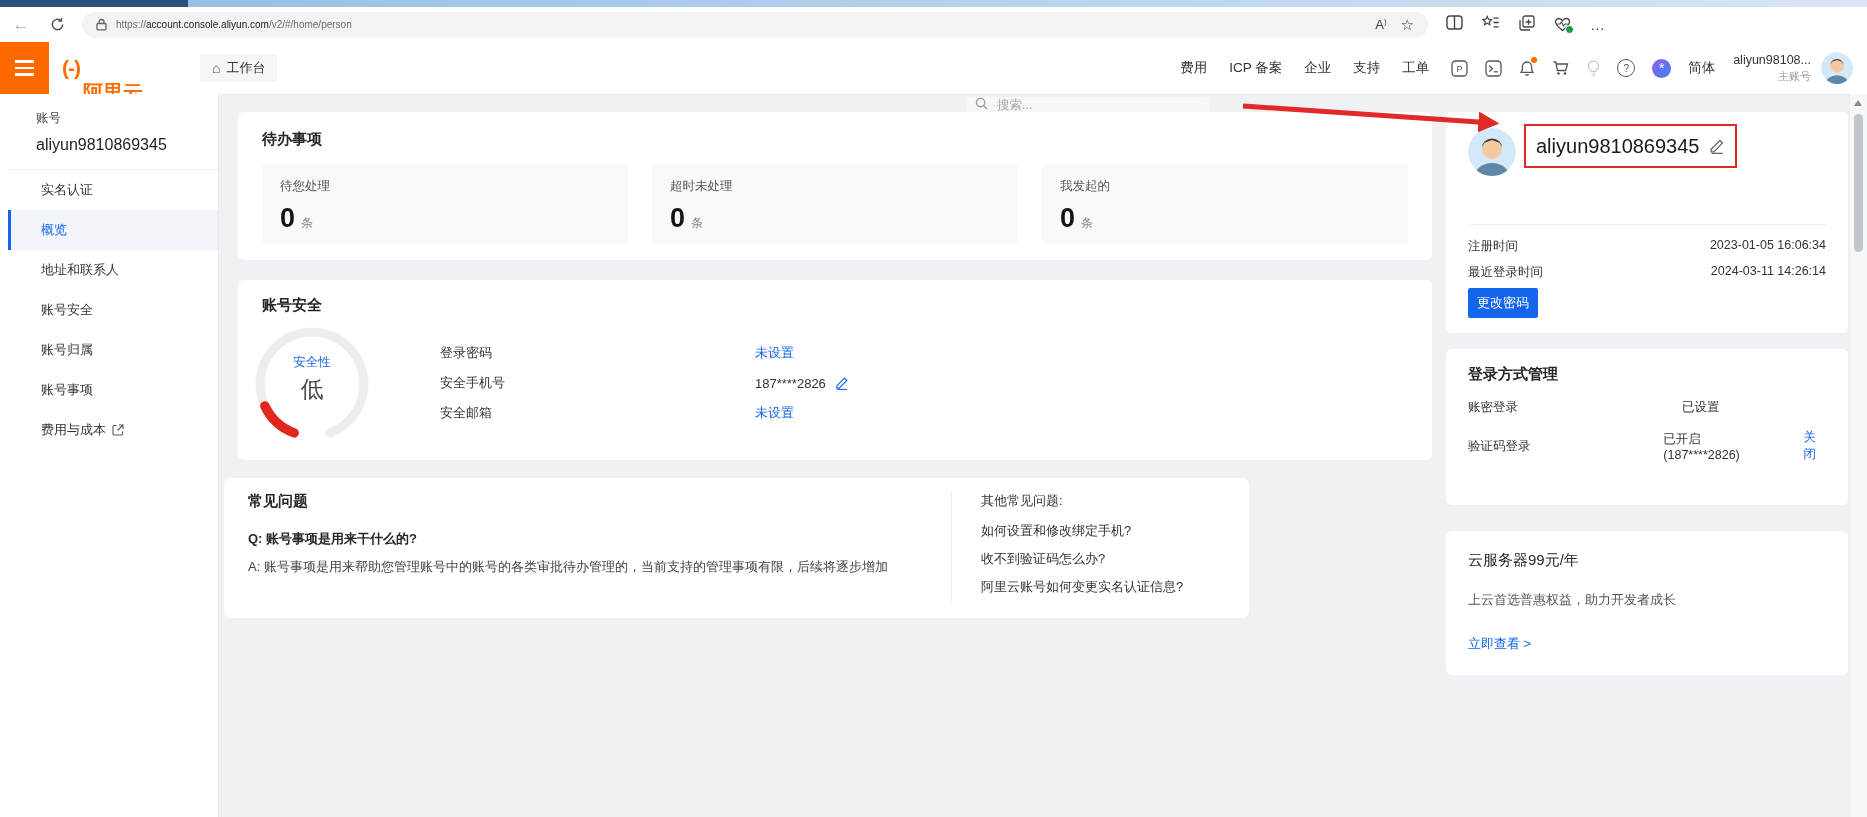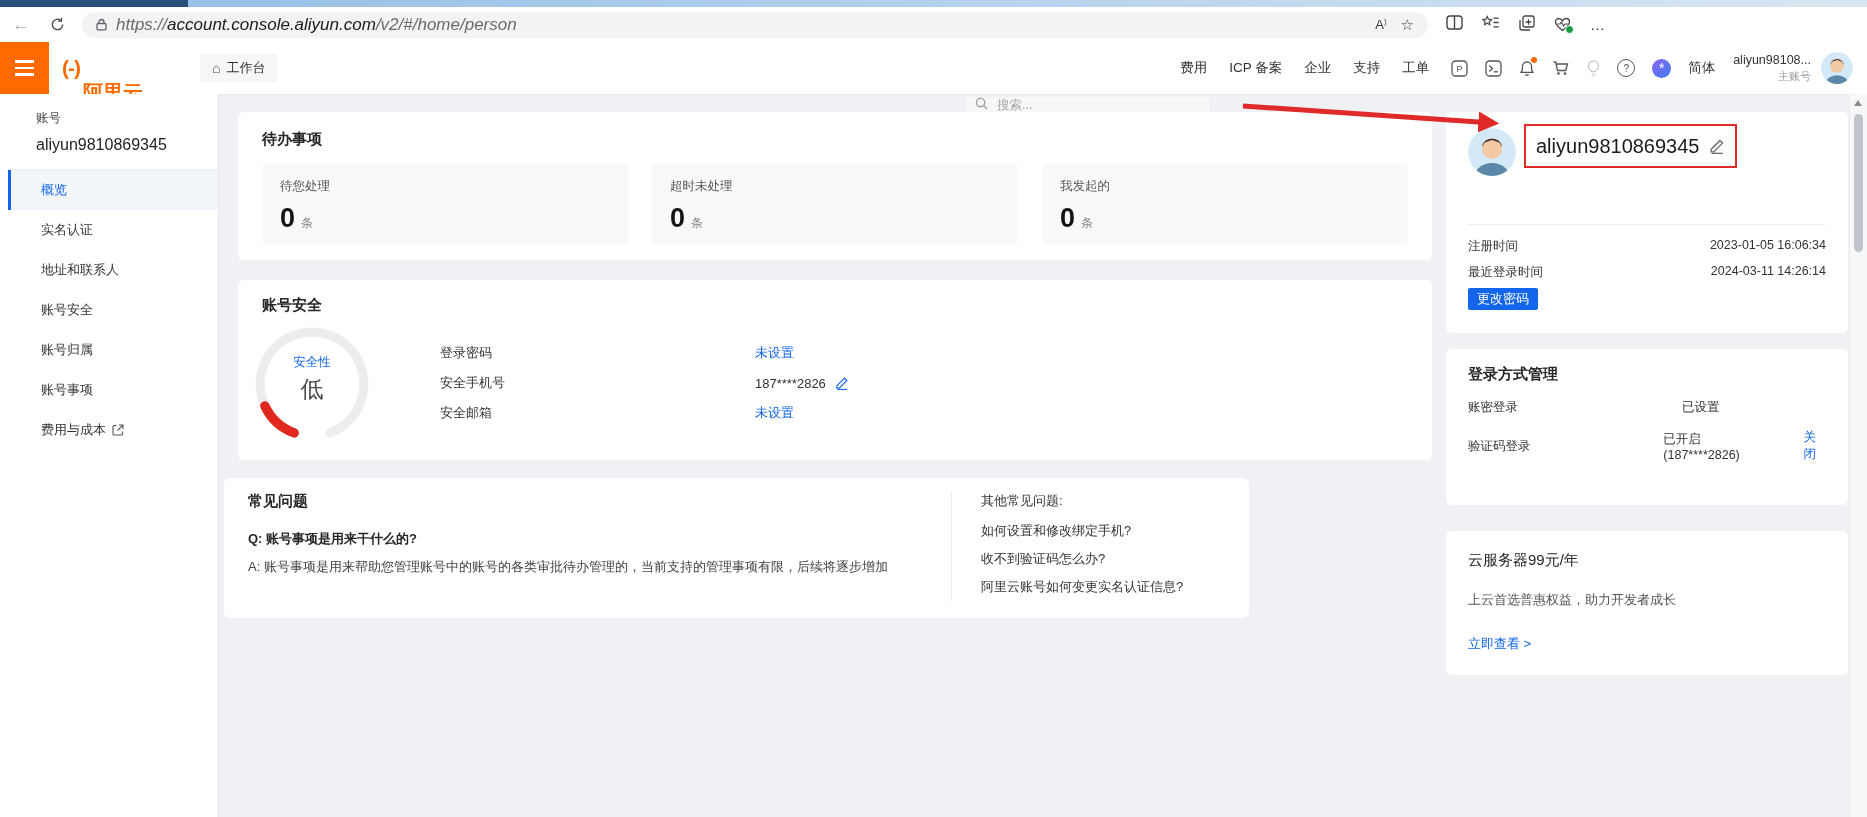--- a/index.html
+++ b/index.html
@@ -7,21 +7,21 @@
   .stage{position:relative;width:1867px;height:817px;overflow:hidden;background:#eff1f4;}
 
   
   .tabstrip{position:absolute;left:0;top:0;width:100%;height:7px;background:linear-gradient(to right,#8fbce4,#d9e6f3);}
   .tabstrip .dark{position:absolute;left:0;top:0;width:188px;height:7px;background:#27507b;}
   .toolbar{position:absolute;left:0;top:7px;width:100%;height:35px;background:#fff;border-bottom:1px solid #e1e3e6;display:flex;align-items:center;}
   .tb-ic{width:30px;height:26px;display:flex;align-items:center;justify-content:center;margin-left:6px;flex:0 0 auto;}
   .back-arrow{color:#ababab;font-size:17px;}
   .urlpill{height:26px;flex:0 0 auto;width:1318px;margin-left:10px;border-radius:13px;background:#f1f3f4;display:flex;align-items:center;padding:0 14px;}
   .urlpill .lock{display:flex;margin-right:9px;}
-  .urltext{font-size:17px;color:#6b6b6b;white-space:nowrap;font-style:italic;}
+  .urltext{font-size:10px;color:#6b6b6b;white-space:nowrap;}
   .urltext .host{color:#1b1b1b;}
   .pill-right{margin-left:auto;display:flex;align-items:center;gap:14px;color:#3c3c3c;}
   .readaloud{font-size:13px;color:#3c3c3c;}
   .readaloud sup{font-size:8px;}
   .star{font-size:15px;color:#3c3c3c;}
   .tb-right{display:flex;align-items:center;gap:19px;margin-left:18px;margin-right:16px;}
   .ess{position:relative;display:flex;}
   .ess .dot{position:absolute;right:-3px;bottom:-2px;width:7px;height:7px;border-radius:50%;background:#1a9b43;border:1px solid #fff;}
   .more{font-size:15px;color:#3c3c3c;letter-spacing:1px;}
 
@@ -91,21 +91,21 @@
 
   .card-prof{left:1446px;top:112px;width:402px;height:221px;}
   .prof-avatar{position:absolute;left:22px;top:16px;}
   .namebox{position:absolute;left:78px;top:12px;height:40px;border:2px solid #e02a2a;display:flex;align-items:center;padding:0 10px;gap:9px;}
   .namebox .nm{font-size:20px;color:#1a1a1a;}
   .idrow{position:absolute;left:22px;top:80px;display:flex;align-items:center;gap:7px;font-size:12.5px;color:#333;white-space:nowrap;}
   .badge-g{background:#e7f8ea;color:#16a83c;font-size:12px;padding:3px 8px;border-radius:2px;}
   .badge-s{background:#f5f5f6;color:#b8b8b8;font-size:12px;padding:3px 8px;border-radius:2px;cursor:pointer;}
   .prof-div{position:absolute;left:22px;right:22px;top:112px;border-top:1px solid #f0f0f2;}
   .kv{position:absolute;left:22px;right:22px;display:flex;justify-content:space-between;font-size:12.5px;color:#333;}
-  .btn-pass{position:absolute;left:22px;top:176px;width:70px;height:22px;background:#1366ec;color:#fff;font-size:13px;border:none;border-radius:2px;cursor:pointer;font-family:inherit;}
+  .btn-pass{position:absolute;left:22px;top:176px;width:70px;height:30px;background:#1366ec;color:#fff;font-size:13px;border:none;border-radius:2px;cursor:pointer;font-family:inherit;}
 
   .card-login{left:1446px;top:349px;width:402px;height:156px;}
   .card-login .ctitle{position:absolute;left:22px;top:16px;}
   .lg-row{position:absolute;left:22px;right:22px;display:flex;font-size:12.5px;color:#333;align-items:center;gap:32px;}
   .lg-lb{width:182px;}
   .tp-icons{display:flex;gap:6px;}
   .tpi{width:22px;height:22px;border-radius:50%;background:#aeb3bc;color:#fff;display:flex;align-items:center;justify-content:center;font-size:11px;cursor:pointer;}
   .tpi.small{font-size:6.5px;letter-spacing:-0.5px;}
 
   .card-promo{left:1446px;top:531px;width:402px;height:144px;}
@@ -256,25 +256,25 @@
             <path d="M7 9.8a5 4.6 0 0 1 10 0l-1.2-2.4-3.8-1.4-3.8 1.4z" fill="#4a372c"></path>
           </svg>
       </span>
     </div>
   </div>
 
   <div class="sidebar">
     <div class="side-label">账号</div>
     <div class="side-name">aliyun9810869345</div>
     <div class="side-div"></div>
+    <div class="sitem">
+        <span>实名认证</span>
+      </div>
     <div class="sitem active">
         <span>概览</span>
-      </div>
-    <div class="sitem">
-        <span>实名认证</span>
       </div>
     <div class="sitem">
         <span>地址和联系人</span>
       </div>
     <div class="sitem">
         <span>账号安全</span>
       </div>
     <div class="sitem">
         <span>账号归属</span>
       </div>

